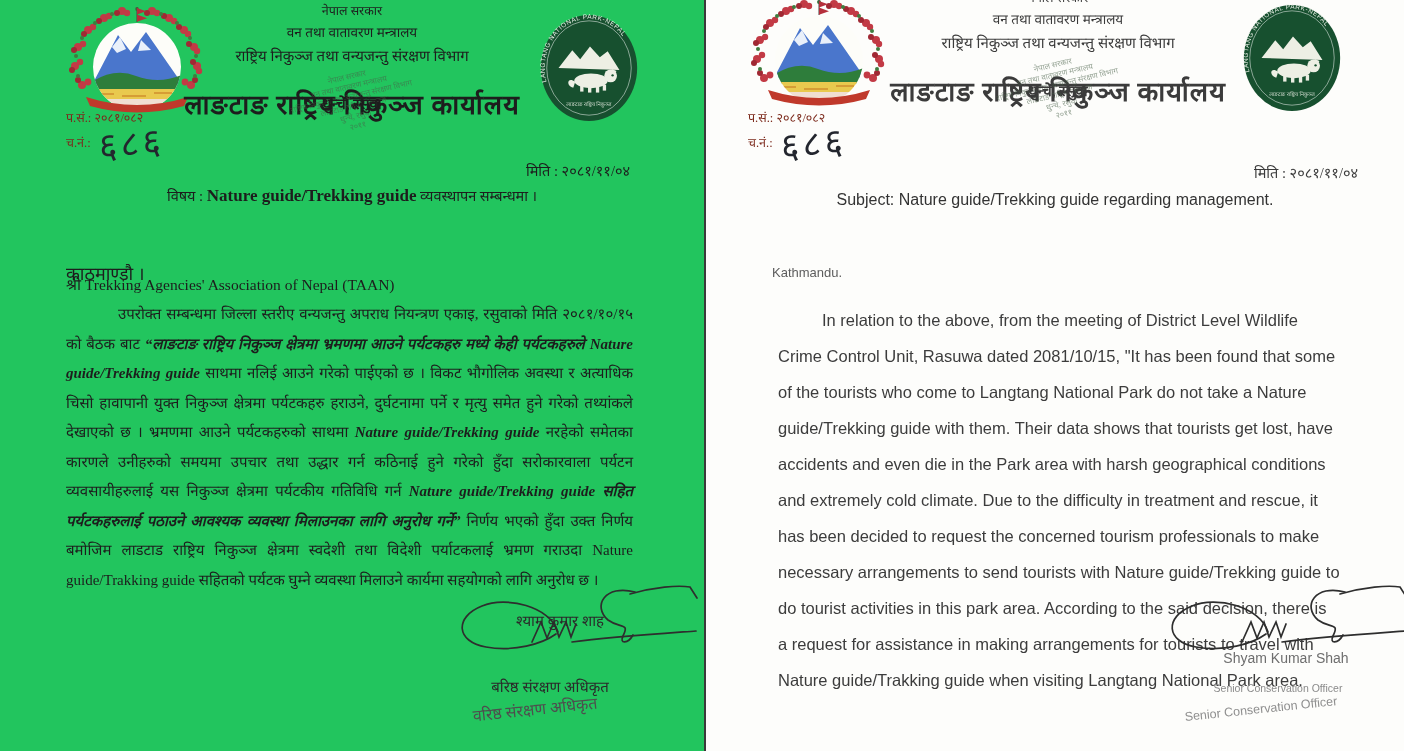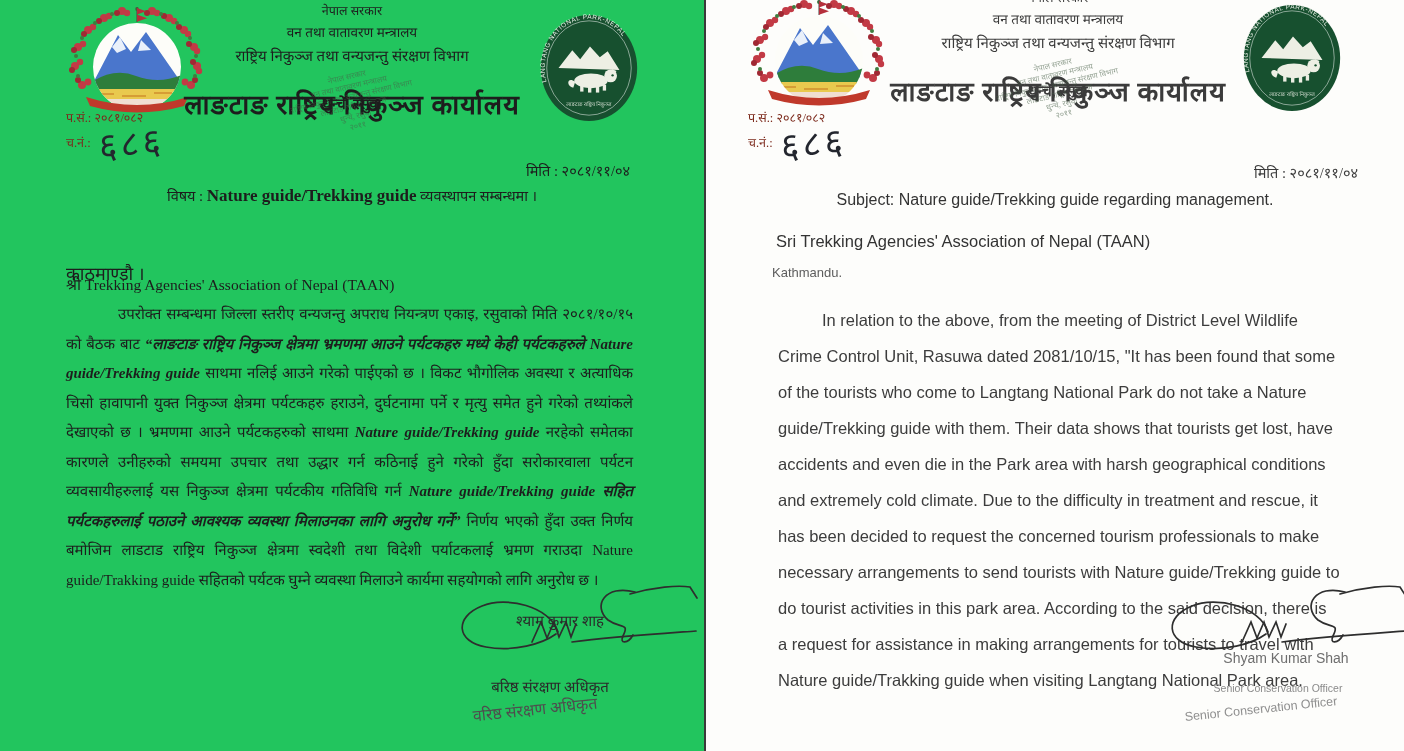--- a/index.html
+++ b/index.html
@@ -379,21 +379,20 @@
       <text x="55" y="97" text-anchor="middle" font-size="5.5" fill="rgba(235,240,230,0.85)">लाङटाङ राष्ट्रिय निकुञ्ज</text>
     </svg>
 
     <div class="refs">
       <div>प.सं.: २०८१/०८२</div>
       <div><span>च.नं.:</span><span class="hand">६८६</span></div>
     </div>
     <div class="dateline">मिति : २०८१/११/०४</div>
 
     <div class="en-subject">Subject: Nature guide/Trekking guide regarding management.</div>
-    <div class="en-to">Sri Trekking Agencies' Association of Nepal (TAAN)</div>
     <div class="en-city">Kathmandu.</div>
 
     <div class="en-body">In relation to the above, from the meeting of District Level Wildlife Crime Control Unit, Rasuwa dated 2081/10/15, "It has been found that some of the tourists who come to Langtang National Park do not take a Nature guide/Trekking guide with them. Their data shows that tourists get lost, have accidents and even die in the Park area with harsh geographical conditions and extremely cold climate. Due to the difficulty in treatment and rescue, it has been decided to request the concerned tourism professionals to make necessary arrangements to send tourists with Nature guide/Trekking guide to do tourist activities in this park area. According to the said decision, there is a request for assistance in making arrangements for tourists to travel with Nature guide/Trakking guide when visiting Langtang National Park area.</div>
 
     <svg class="sig" viewBox="0 0 260 78" fill="none" stroke="#2e2e2e" stroke-width="1.7" stroke-linecap="round">
       <path d="M118,50 C110,24 66,14 42,24 C14,35 16,60 46,65 C74,70 102,62 116,52"></path>
       <path d="M92,60 L101,40 L107,56 L114,40 L119,55 L126,40 L131,55 L136,42"></path>
       <path d="M195,10 C165,2 152,24 168,38 C180,47 190,40 183,54 C179,62 188,62 193,53"></path>
       <path d="M132,60 C170,55 215,52 256,49"></path>
       <path d="M190,12 C214,5 238,3 250,5 L257,16"></path>

